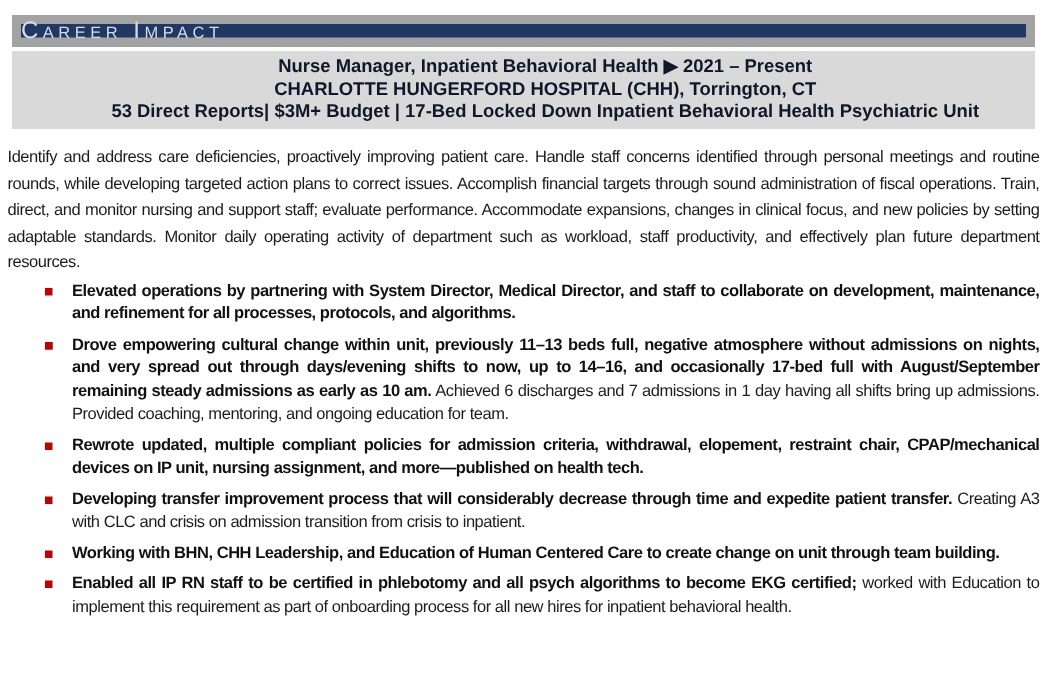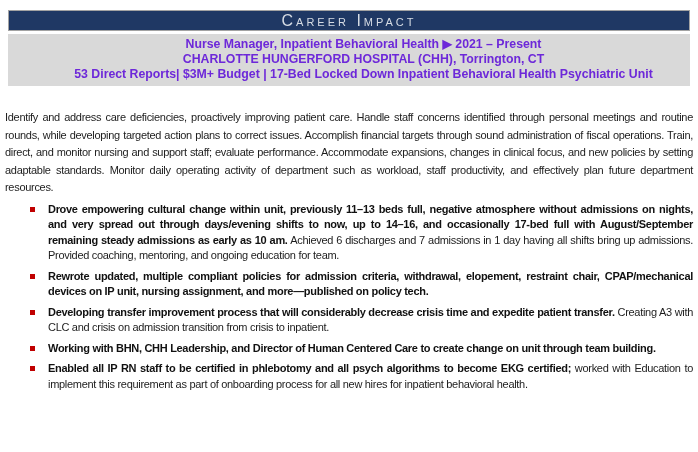--- a/index.html
+++ b/index.html
@@ -18,51 +18,51 @@
     width: 698px;
     height: 452px;
     position: relative;
   }
   
   .title-bar {
     margin: 10px 8px 3px 8px;
     height: 21px;
     box-sizing: border-box;
     background: var(--header_bg, #1F3864);
-    border: 1px solid #a3a3a3;
+    border: 6px solid #a3a3a3;
     display: flex;
     align-items: center;
-    justify-content: center;
+    justify-content: flex-start;
   }
   .title-bar .title-text {
     color: var(--header_text, #D6DCE4);
     font-variant: small-caps;
     font-size: 16px;
     letter-spacing: 3px;
     font-weight: 400;
     line-height: 19px;
   }
   
   .position-card {
     margin: 0 8px;
     background: var(--subheader_bg, #D9D9D9);
     text-align: center;
     padding: 3px 0 4px 0;
   }
   .position-card .card-line {
     font-weight: bold;
     font-size: 12.3px;
     line-height: 15px;
-    color: #6d28d9;
+    color: #0f172a;
     white-space: nowrap;
     padding-left: 29px;
   }
   
   .summary {
-    margin: 23px 5px 2px 5px;
+    margin: 11px 5px 2px 5px;
     text-align: justify;
     font-size: 11px;
     letter-spacing: -0.3px;
     line-height: 17.5px;
   }
   
   .bullet-list {
     list-style: none;
     margin: 0;
     padding: 0;
@@ -97,22 +97,22 @@
 
   <div class="position-card">
     <div class="card-line">Nurse Manager, Inpatient Behavioral Health ▶ 2021 – Present</div>
     <div class="card-line">CHARLOTTE HUNGERFORD HOSPITAL (CHH), Torrington, CT</div>
     <div class="card-line">53 Direct Reports| $3M+ Budget | 17-Bed Locked Down Inpatient Behavioral Health Psychiatric Unit</div>
   </div>
 
   <p class="summary">Identify and address care deficiencies, proactively improving patient care. Handle staff concerns identified through personal meetings and routine rounds, while developing targeted action plans to correct issues. Accomplish financial targets through sound administration of fiscal operations. Train, direct, and monitor nursing and support staff; evaluate performance.  Accommodate expansions, changes in clinical focus, and new policies by setting adaptable standards. Monitor daily operating activity of department such as workload, staff productivity, and effectively plan future department resources.</p>
 
   <ul class="bullet-list">
-    <li class="bullet-item"><span class="bullet-marker"></span></li>
+    <li class="bullet-item"><span class="bullet-marker"></span><span class="bullet-text"><b>Elevated operations by partnering with System Director, Medical Director, and staff to collaborate on development, maintenance, and refinement for all processes, protocols, and algorithms.</b><span></span></span></li>
     <li class="bullet-item"><span class="bullet-marker"></span></li>
     <li class="bullet-item"><span class="bullet-marker"></span><span class="bullet-text"><b>Drove empowering cultural change within unit, previously 11–13 beds full, negative atmosphere without admissions on nights, and very spread out through days/evening shifts to now, up to 14–16, and occasionally 17-bed full with August/September remaining steady admissions as early as 10 am.</b><span> Achieved 6 discharges and 7 admissions in 1 day having all shifts bring up admissions. Provided coaching, mentoring, and ongoing education for team.</span></span></li>
-    <li class="bullet-item"><span class="bullet-marker"></span><span class="bullet-text"><b>Rewrote updated, multiple compliant policies for admission criteria, withdrawal, elopement, restraint chair, CPAP/mechanical devices on IP unit, nursing assignment, and more—published on policy tech.</b><span></span></span></li>
-    <li class="bullet-item"><span class="bullet-marker"></span><span class="bullet-text"><b>Developing transfer improvement process that will considerably decrease crisis time and expedite patient transfer.</b><span> Creating A3 with CLC and crisis on admission transition from crisis to inpatient.</span></span></li>
-    <li class="bullet-item"><span class="bullet-marker"></span><span class="bullet-text"><b>Working with BHN, CHH Leadership, and Director of Human Centered Care to create change on unit through team building.</b><span></span></span></li>
+    <li class="bullet-item"><span class="bullet-marker"></span><span class="bullet-text"><b>Rewrote updated, multiple compliant policies for admission criteria, withdrawal, elopement, restraint chair, CPAP/mechanical devices on IP unit, nursing assignment, and more—published on health tech.</b><span></span></span></li>
+    <li class="bullet-item"><span class="bullet-marker"></span><span class="bullet-text"><b>Developing transfer improvement process that will considerably decrease through time and expedite patient transfer.</b><span> Creating A3 with CLC and crisis on admission transition from crisis to inpatient.</span></span></li>
+    <li class="bullet-item"><span class="bullet-marker"></span><span class="bullet-text"><b>Working with BHN, CHH Leadership, and Education of Human Centered Care to create change on unit through team building.</b><span></span></span></li>
     <li class="bullet-item"><span class="bullet-marker"></span><span class="bullet-text"><b>Enabled all IP RN staff to be certified in phlebotomy and all psych algorithms to become EKG certified;</b><span> worked with Education to implement this requirement as part of onboarding process for all new hires for inpatient behavioral health.</span></span></li>
   </ul>
 
 </div>
 
 </body></html>

